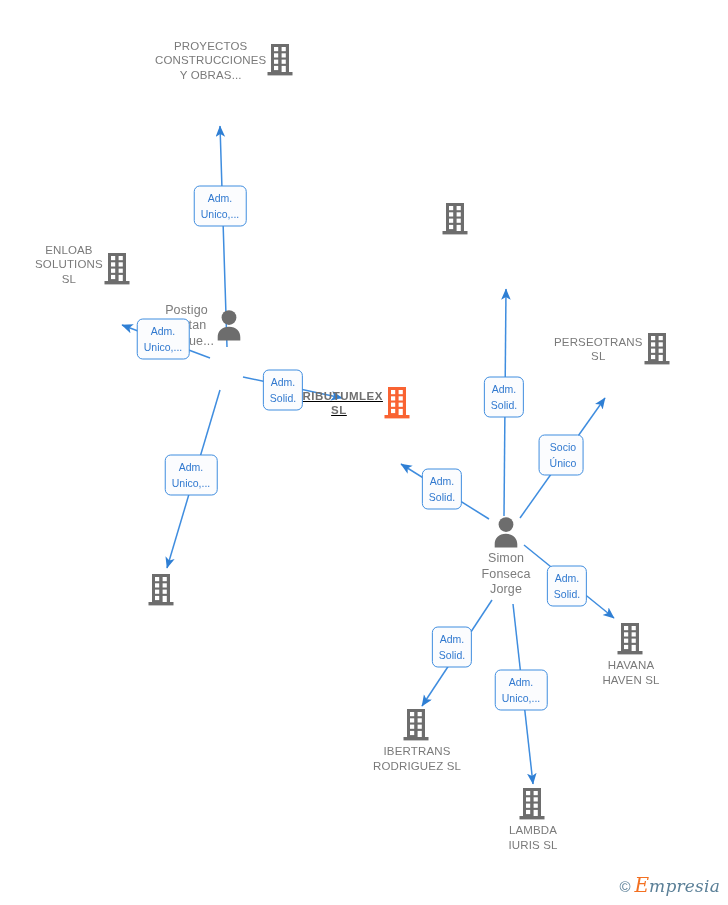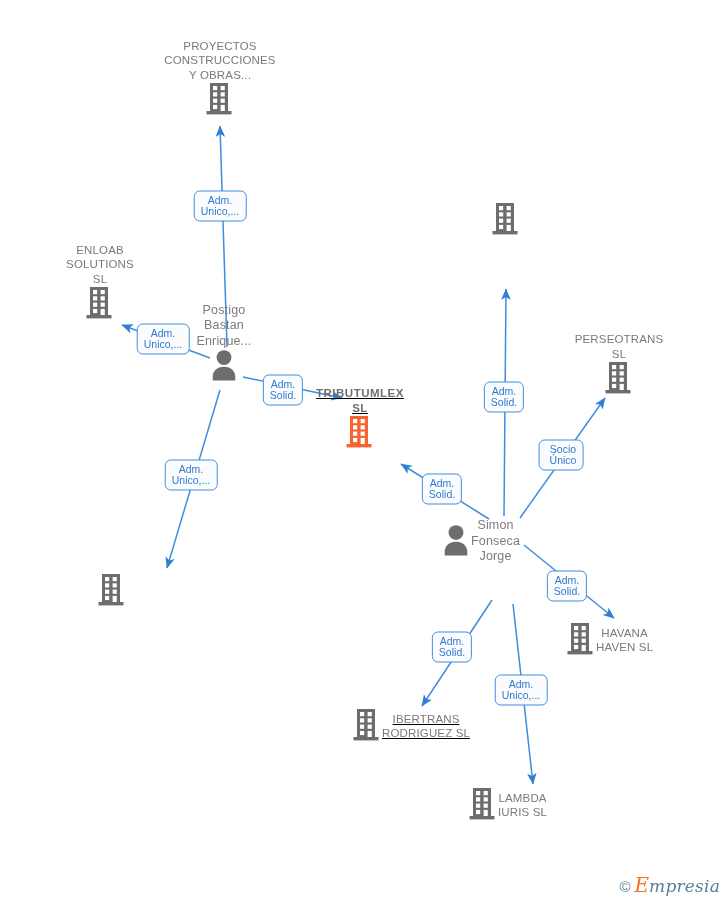--- a/index.html
+++ b/index.html
@@ -24,21 +24,21 @@
     left: 0;
     top: 0;
     width: 728px;
     height: 905px;
   }
 
   
   .node {
     position: absolute;
     display: flex;
-    flex-direction: row;
+    flex-direction: column;
     align-items: center;
     width: 130px;
     margin-left: -65px;
   }
   .node .caption {
     color: #7a7a7a;
     font-size: 11.5px;
     line-height: 14.5px;
     text-align: center;
     letter-spacing: .15px;
@@ -51,32 +51,32 @@
     letter-spacing: .5px;
   }
   .node.person .caption {
     font-size: 12.5px;
     line-height: 15.5px;
     color: #7c7c7c;
   }
   .glyph { line-height: 0; }
 
   
-  .node.cap-top { flex-direction: column; }
+  .node.cap-top { flex-direction: row; }
   .node.cap-bottom .caption { margin-top: 2px; }
 
   
   .elabel {
     position: absolute;
     background: #fbfcfe;
     border: 1.4px solid #3f8ddf;
     border-radius: 6px;
     color: #3179cf;
     font-size: 10.5px;
-    line-height: 11px;
+    line-height: 16px;
     text-align: center;
     padding: 3px 6px 4px 6px;
     white-space: pre-line;
     box-sizing: border-box;
     transform: translate(-50%, -50%);
     box-shadow: 0 0 0 0 rgba(0,0,0,0);
   }
 
   
   #watermark {
@@ -144,21 +144,21 @@
             <rect x="15.6" y="4" width="4.2" height="4.2" fill="#ffffff"></rect>
             <rect x="8" y="10.3" width="4.2" height="4.2" fill="#ffffff"></rect>
             <rect x="15.6" y="10.3" width="4.2" height="4.2" fill="#ffffff"></rect>
             <rect x="8" y="16.6" width="4.2" height="4.2" fill="#ffffff"></rect>
             <rect x="15.6" y="16.6" width="4.2" height="4.2" fill="#ffffff"></rect>
             <rect x="15.6" y="22.9" width="4.2" height="6.1" fill="#ffffff"></rect>
             <rect x="8" y="22.9" width="4.2" height="4.2" fill="#ffffff"></rect>
             <rect x="1.5" y="29" width="25" height="3.4" fill="#6d6d6d"></rect>
           </svg></div>
       </div>
-      <div class="node company cap-top" style="left: 100px; top: 242.5px;">
+      <div class="node company cap-top" style="left: 100px; top: 242.5px; align-items: flex-end;">
         <div class="caption">ENLOAB
 SOLUTIONS
 SL</div>
         <div class="glyph"><svg width="30" height="34" viewBox="0 0 30 34" xmlns="http://www.w3.org/2000/svg">
             <rect x="5" y="1" width="18" height="28" fill="#6d6d6d"></rect>
             <rect x="8" y="4" width="4.2" height="4.2" fill="#ffffff"></rect>
             <rect x="15.6" y="4" width="4.2" height="4.2" fill="#ffffff"></rect>
             <rect x="8" y="10.3" width="4.2" height="4.2" fill="#ffffff"></rect>
             <rect x="15.6" y="10.3" width="4.2" height="4.2" fill="#ffffff"></rect>
             <rect x="8" y="16.6" width="4.2" height="4.2" fill="#ffffff"></rect>
@@ -255,21 +255,21 @@
             <rect x="15.6" y="10.3" width="4.2" height="4.2" fill="#ffffff"></rect>
             <rect x="8" y="16.6" width="4.2" height="4.2" fill="#ffffff"></rect>
             <rect x="15.6" y="16.6" width="4.2" height="4.2" fill="#ffffff"></rect>
             <rect x="15.6" y="22.9" width="4.2" height="6.1" fill="#ffffff"></rect>
             <rect x="8" y="22.9" width="4.2" height="4.2" fill="#ffffff"></rect>
             <rect x="1.5" y="29" width="25" height="3.4" fill="#6d6d6d"></rect>
           </svg></div>
         <div class="caption">HAVANA
 HAVEN  SL</div>
       </div>
-      <div class="node company cap-bottom" style="left: 417px; top: 708px; text-decoration: underline;">
+      <div class="node company cap-bottom" style="left: 417px; top: 708px;">
         <div class="glyph"><svg width="30" height="34" viewBox="0 0 30 34" xmlns="http://www.w3.org/2000/svg">
             <rect x="5" y="1" width="18" height="28" fill="#6d6d6d"></rect>
             <rect x="8" y="4" width="4.2" height="4.2" fill="#ffffff"></rect>
             <rect x="15.6" y="4" width="4.2" height="4.2" fill="#ffffff"></rect>
             <rect x="8" y="10.3" width="4.2" height="4.2" fill="#ffffff"></rect>
             <rect x="15.6" y="10.3" width="4.2" height="4.2" fill="#ffffff"></rect>
             <rect x="8" y="16.6" width="4.2" height="4.2" fill="#ffffff"></rect>
             <rect x="15.6" y="16.6" width="4.2" height="4.2" fill="#ffffff"></rect>
             <rect x="15.6" y="22.9" width="4.2" height="6.1" fill="#ffffff"></rect>
             <rect x="8" y="22.9" width="4.2" height="4.2" fill="#ffffff"></rect>

